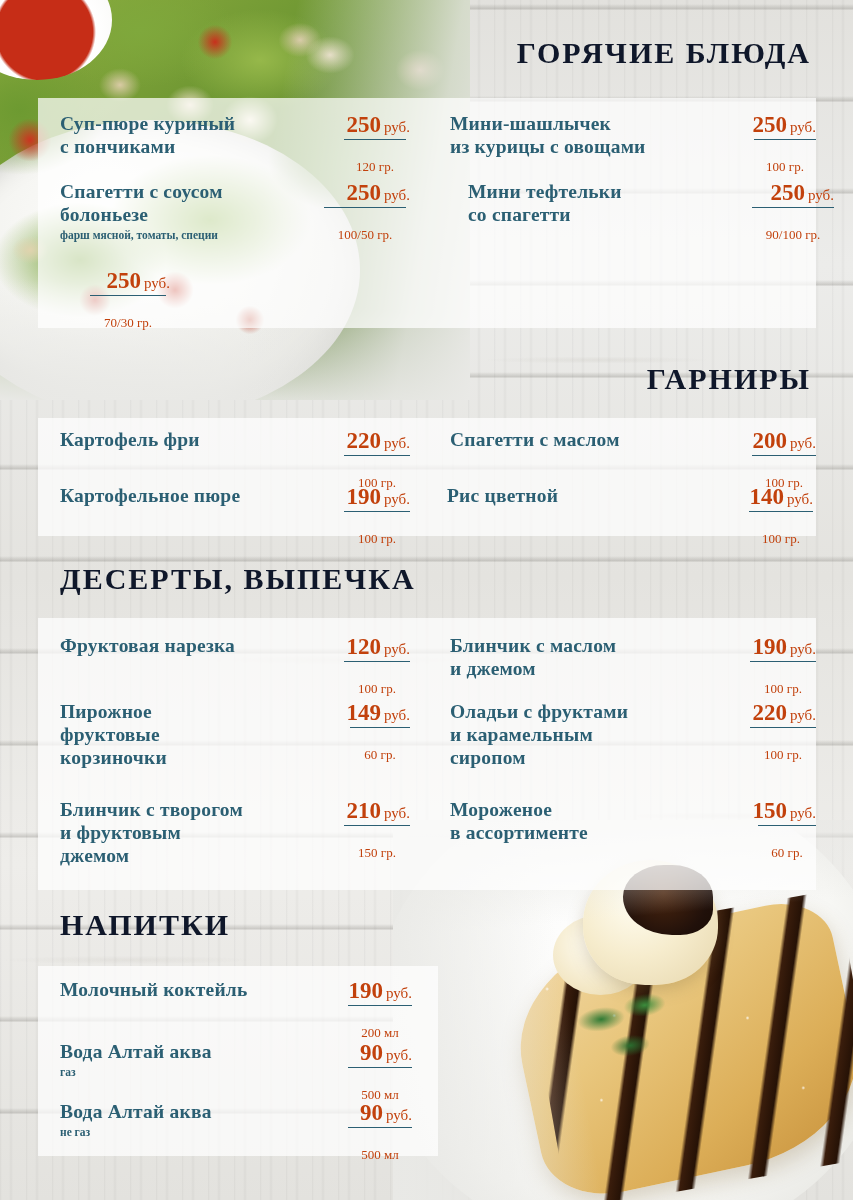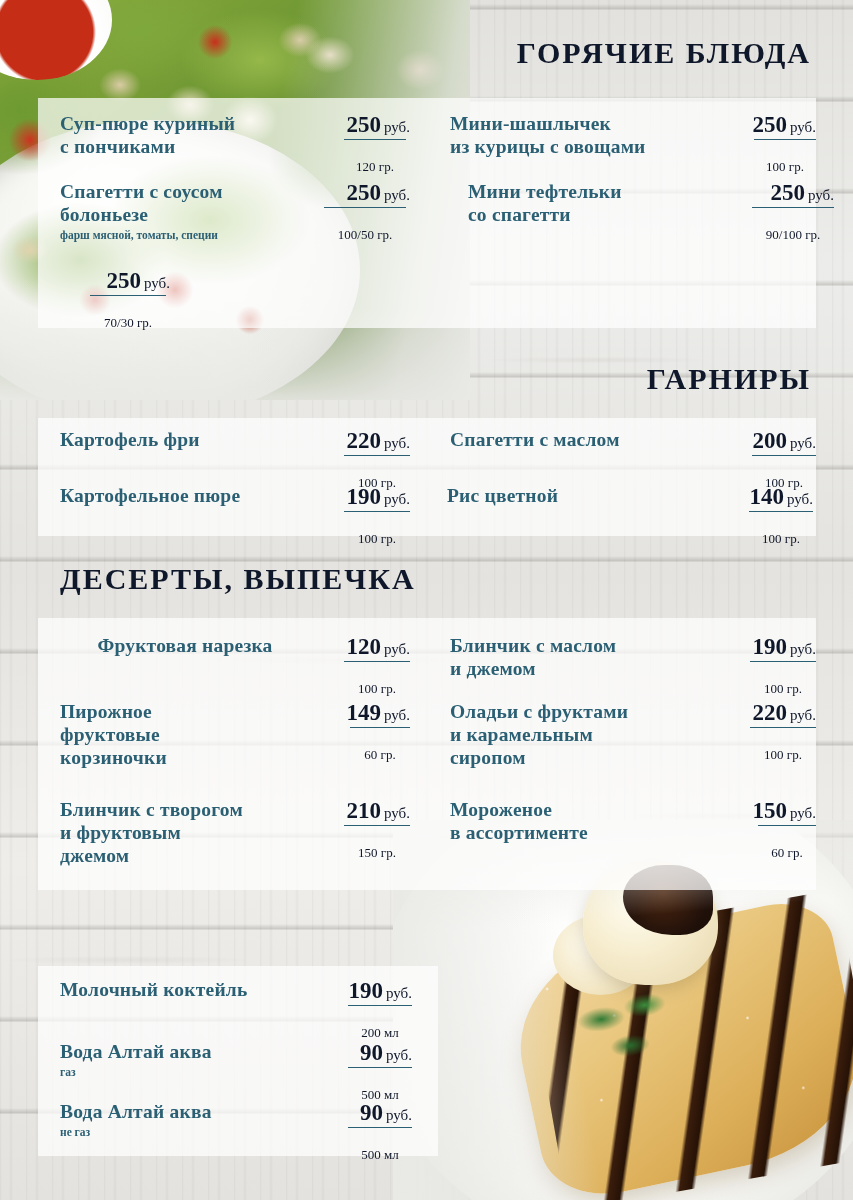--- a/index.html
+++ b/index.html
@@ -247,21 +247,21 @@
     display: block;
     font-size: 11.5px;
     font-weight: bold;
     letter-spacing: 0;
     margin-top: 3px;
     color: #2b5f73;
   }
   .price {
     text-align: right;
     white-space: nowrap;
-    color: #0f172a;
+    color: #c2410c;
   }
   .price .num {
     font-family: "Liberation Serif", serif;
     font-weight: bold;
     font-size: 23px;
   }
   .price .cur {
     font-family: "Liberation Serif", serif;
     font-size: 15px;
     font-weight: normal;
@@ -388,21 +388,21 @@
       <span class="num">140</span><span class="cur">руб.</span>
       <span class="weight" style="margin-left:30px; width:64px;">100 гр.</span>
     </div>
   </div>
 
   <div class="section-title" style="left:60px; top:562px;">ДЕСЕРТЫ, ВЫПЕЧКА</div>
 
   <div class="panel" style="left:38px; top:618px; width:778px; height:272px;"></div>
 
   <div class="row" style="left:60px; top:634px; width:350px;">
-    <div class="dish" style="width:250px; white-space:pre-line;text-align:center;">Фруктовая нарезка</div>
+    <div class="dish" style="width:250px; white-space:pre-line;">Фруктовая нарезка</div>
     <div class="price" style="width:100px;">
       <span class="num">120</span><span class="cur">руб.</span>
       <span class="weight" style="margin-left:34px; width:66px;">100 гр.</span>
     </div>
   </div>
 
   <div class="row" style="left:60px; top:700px; width:350px;">
     <div class="dish" style="width:250px; white-space:pre-line;">Пирожное
 фруктовые
 корзиночки</div>
@@ -443,20 +443,21 @@
 
   <div class="row" style="left:450px; top:798px; width:366px;">
     <div class="dish" style="width:268px; white-space:pre-line;">Мороженое
 в ассортименте</div>
     <div class="price" style="width:98px;">
       <span class="num">150</span><span class="cur">руб.</span>
       <span class="weight" style="margin-left:40px; width:58px;">60 гр.</span>
     </div>
   </div>
 
+  <div class="section-title" style="left:60px; top:908px;">НАПИТКИ</div>
 
   <div class="panel" style="left:38px; top:966px; width:400px; height:190px;"></div>
 
   <div class="row" style="left:60px; top:978px; width:352px;">
     <div class="dish" style="width:252px;">Молочный коктейль</div>
     <div class="price" style="width:100px;">
       <span class="num">190</span><span class="cur">руб.</span>
       <span class="weight" style="margin-left:36px; width:64px;">200 мл</span>
     </div>
   </div>

